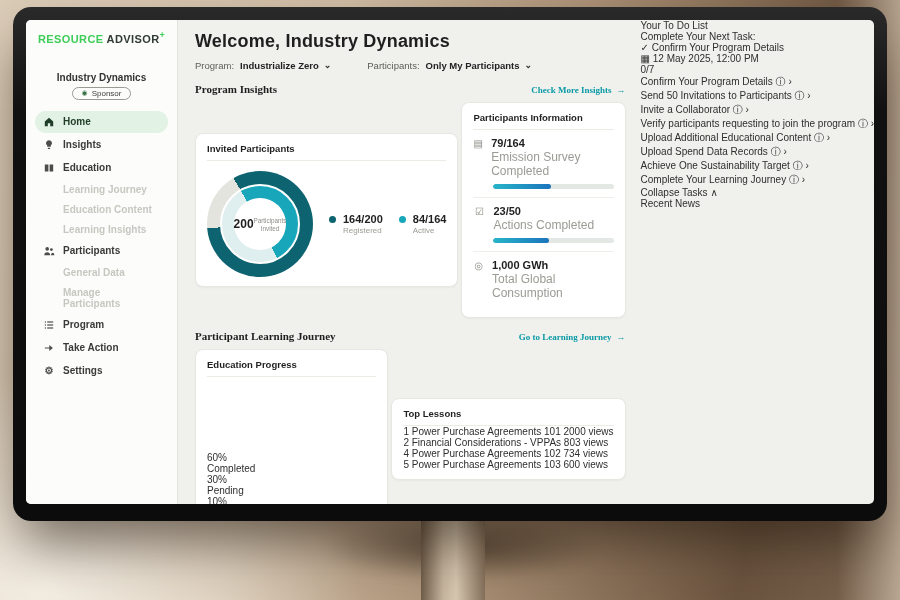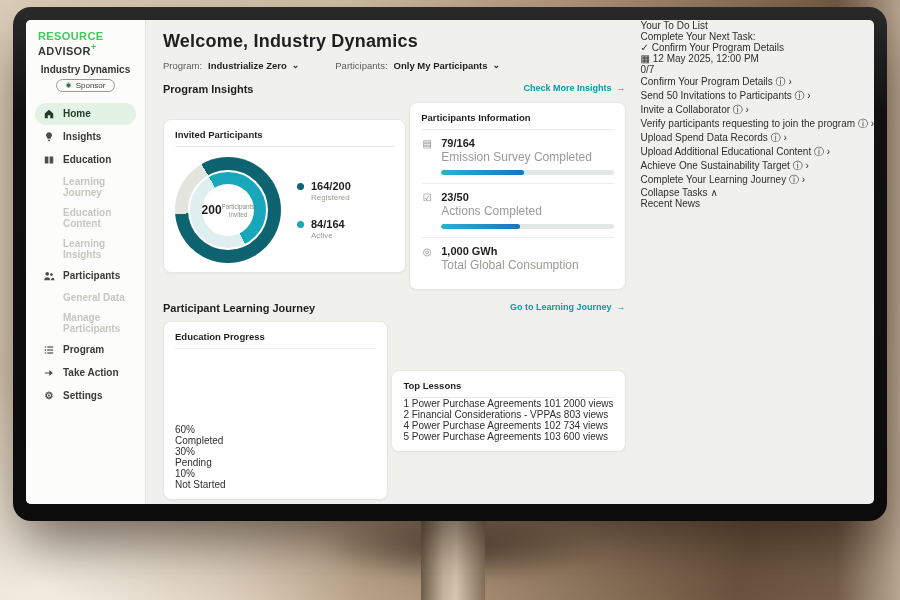--- a/index.html
+++ b/index.html
@@ -18,65 +18,65 @@
     background:linear-gradient(90deg,#6f5d4a 0%,#c7b69f 35%,#d8c8b1 55%,#85705a 100%); }
 
   .monitor { position:absolute; left:13px; top:7px; width:874px; height:514px;
     background:linear-gradient(180deg,#2a2a2a,#111 20%,#0c0c0c);
     border-radius:18px; padding:13px 13px 17px;
     box-shadow:0 30px 55px -8px rgba(35,24,14,.6); }
   .screen { width:100%; height:100%; background:#f0f1ed; border-radius:5px; overflow:hidden;
     display:flex; font-size:10px; color:#2e2e2e; }
 
   
-  .sidebar { width:120px; background:#fcfcfa; border-right:1px solid #e3e3de; padding:10px 9px; }
+  .sidebar { width:152px; background:#fcfcfa; border-right:1px solid #e3e3de; padding:10px 9px; }
   .logo { font-size:11px; font-weight:bold; letter-spacing:.4px; padding-left:3px; }
   .logo .p1 { color:#3dcd58; }
   .logo .p2 { color:#2f3b33; }
   .logo .plus { color:#3dcd58; font-size:9px; vertical-align:super; }
-  .org { text-align:center; margin-top:7px; }
+  .org { text-align:center; margin-top:27px; }
   .org-name { font-size:10px; font-weight:bold; color:#333; }
   .badge { display:inline-flex; align-items:center; gap:4px; border:1px solid #9a9a94;
     border-radius:9px; padding:1px 9px; font-size:8px; color:#3c3c38; margin-top:4px; }
   .badge .bic { font-size:7px; color:#2f6b3a; }
   .nav { margin-top:11px; display:flex; flex-direction:column; gap:1px; }
   .nav-item { display:flex; align-items:center; gap:8px; padding:5px 8px; border-radius:13px;
     font-weight:bold; color:#3a3a37; font-size:10px; cursor:pointer; }
   .nav-item .ic { width:12px; height:12px; display:inline-flex; align-items:center; justify-content:center; color:#4c4c48; }
   .nav-item .ic svg { width:12px; height:12px; fill:#4c4c48; }
   .nav-item.active { background:#e2f2e4; color:#1f3d27; }
   .nav-item.active .ic svg { fill:#1f3d27; }
   .nav-item.sub { padding:4px 8px 4px 28px; color:#c7c7c1; }
 
   
   .main { flex:1; padding:11px 15px 0 17px; overflow:hidden; }
   .page-title { font-size:18px; font-weight:bold; color:#1f1f1f; letter-spacing:.2px; }
   .filters { display:flex; align-items:center; gap:36px; margin-top:8px; font-size:9.5px; color:#5c5c58; }
   .filter { display:flex; gap:6px; align-items:center; cursor:pointer; }
   .filter .val { font-weight:bold; color:#222; display:flex; align-items:center; gap:5px; }
   .caret { font-size:9px; color:#333; line-height:1; }
-  .section-head { display:flex; justify-content:space-between; align-items:flex-start; margin-top:12px; margin-bottom:7px; }
+  .section-head { display:flex; justify-content:space-between; align-items:flex-end; margin-top:12px; margin-bottom:7px;font-family:Liberation Serif, serif; }
   .section-title { font-size:11px; font-weight:bold; color:#1f1f1f; }
   .section-link { font-size:9px; font-weight:bold; color:#0a9aa6; display:flex; gap:5px; align-items:center; cursor:pointer; }
   .cards { display:flex; gap:3px; align-items:center; }
   .card { background:#fff; border:1px solid #e7e7e2; border-radius:8px; padding:9px 11px;
     box-shadow:0 1px 2px rgba(0,0,0,.04); }
   .card-title { font-size:9.5px; font-weight:bold; color:#1f1f1f; padding-bottom:6px; border-bottom:1px solid #ececе7; border-bottom:1px solid #ececе7; border-bottom:1px solid #ecece7; }
 
   .card-invited { flex:1.14; }
   .invited-body { display:flex; align-items:center; gap:16px; padding-top:10px; }
   .donut { width:106px; height:106px; border-radius:50%; position:relative; flex:none;
     background:conic-gradient(from -30deg,#0d6470 0 82%,#e4e4df 82% 100%); }
   .donut .ring2 { position:absolute; inset:13px; border-radius:50%; border:2px solid #fff;
     background:conic-gradient(from -30deg,#17a6ba 0 51%,#dfeeee 51% 100%); }
   .donut .hole { position:absolute; inset:27px; background:#fff; border-radius:50%;
     display:flex; align-items:center; justify-content:center; text-align:center; }
   .hole-value { font-size:12px; font-weight:bold; color:#1f1f1f; }
   .hole-label { font-size:6.3px; color:#8e8e88; width:44px; line-height:1.2; margin-top:1px; }
-  .legendA { display:flex; flex-direction:column; gap:16px; }
+  .legendA { display:flex; gap:16px; }
   .leg-item { display:flex; gap:7px; align-items:flex-start; }
   .dot { width:7px; height:7px; border-radius:50%; margin-top:3px; flex:none; }
   .dot-registered { background:#0d6470; }
   .dot-active { background:#17a6ba; }
   .leg-value { font-size:11px; font-weight:bold; color:#1f1f1f; }
   .leg-label { font-size:8px; color:#9b9b95; margin-top:1px; }
 
   .card-info { flex:1; }
   .info-row { padding:7px 0 8px; border-bottom:1px solid #efefe9; }
   .info-row:last-child { border-bottom:none; }
@@ -449,27 +449,27 @@
             <span class="chev">›</span>
           </div>
           <div class="task-row">
             <span class="cb"></span>
             <span class="task-label">Verify participants requesting to join the program</span>
             <span class="task-info">ⓘ</span>
             <span class="chev">›</span>
           </div>
           <div class="task-row">
             <span class="cb"></span>
+            <span class="task-label">Upload Additional Educational Content</span>
+            <span class="task-info">ⓘ</span>
+            <span class="chev">›</span>
+          </div>
+          <div class="task-row">
+            <span class="cb"></span>
             <span class="task-label">Upload Spend Data Records</span>
-            <span class="task-info">ⓘ</span>
-            <span class="chev">›</span>
-          </div>
-          <div class="task-row">
-            <span class="cb"></span>
-            <span class="task-label">Upload Additional Educational Content</span>
             <span class="task-info">ⓘ</span>
             <span class="chev">›</span>
           </div>
           <div class="task-row">
             <span class="cb"></span>
             <span class="task-label">Achieve One Sustainability Target</span>
             <span class="task-info">ⓘ</span>
             <span class="chev">›</span>
           </div>
           <div class="task-row">

